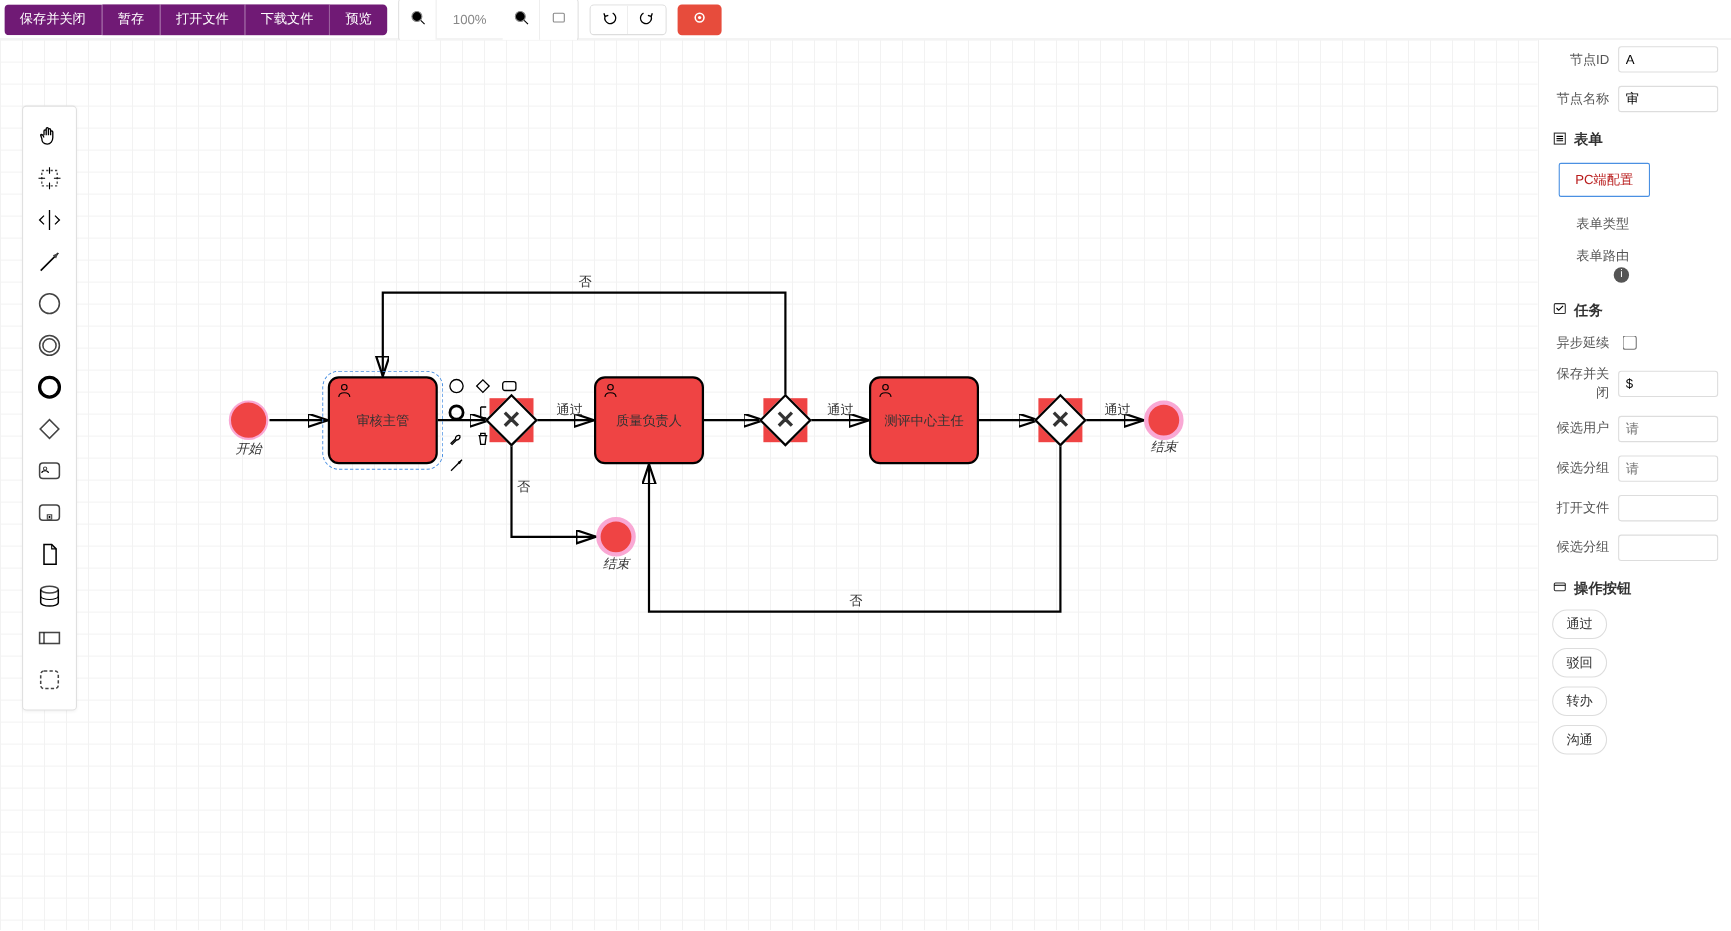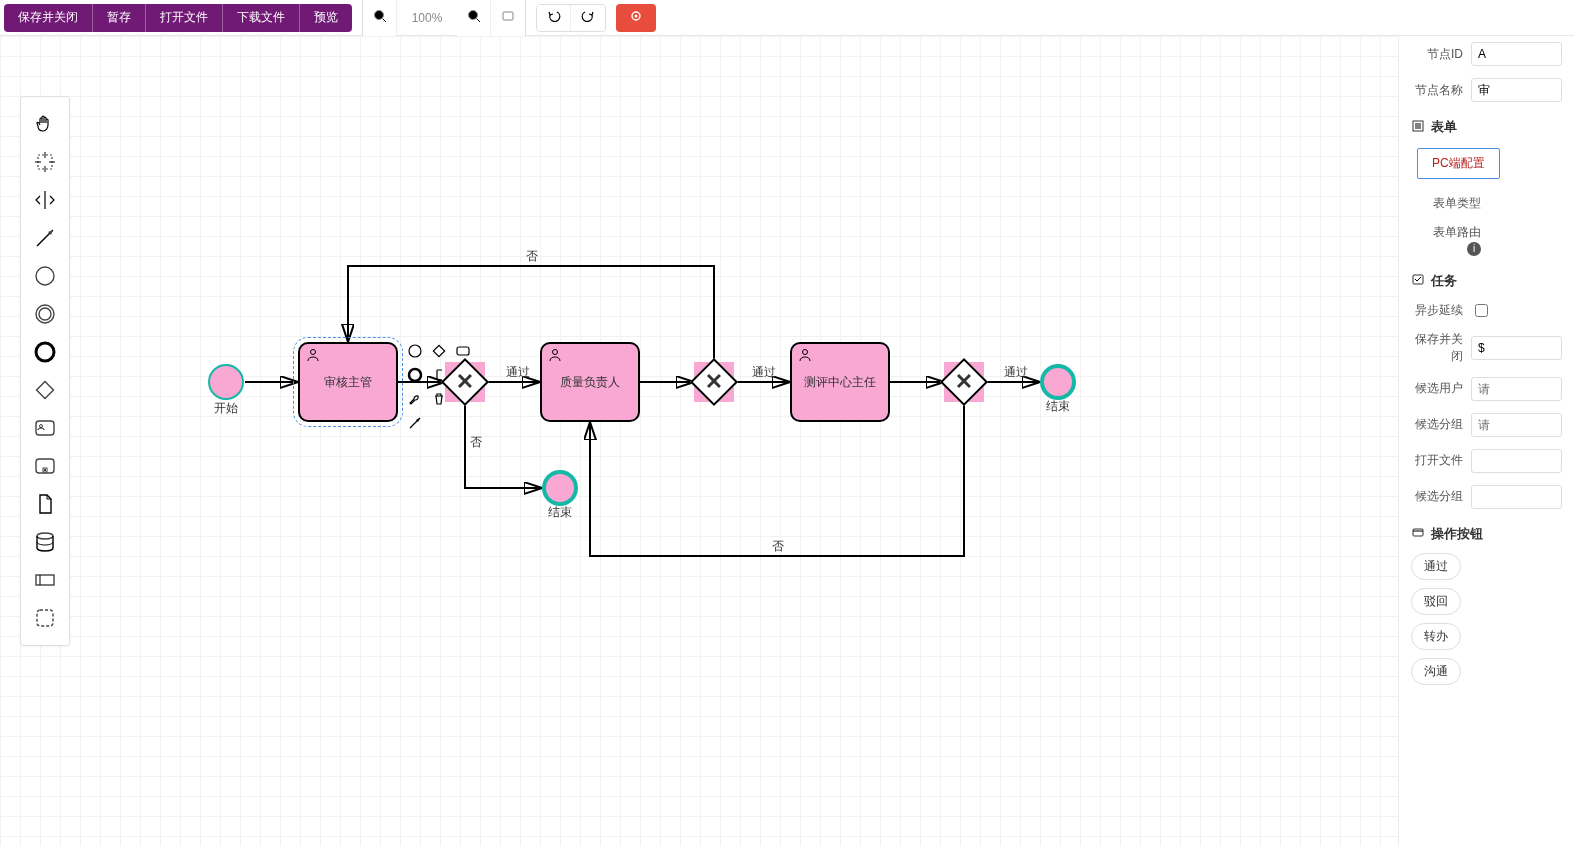--- a/index.html
+++ b/index.html
@@ -28,22 +28,22 @@
 .palette { width: 50px; margin: 60px 0 0 20px; background: #fff; border: 1px solid #e0e0e0; border-radius: 4px; display: flex; flex-direction: column; align-items: center; padding: 8px 0; box-shadow: 0 1px 3px rgba(0,0,0,0.05); position: absolute; z-index: 10; }
 .palette-item { width: 34px; height: 38px; display: flex; align-items: center; justify-content: center; cursor: pointer; color: #444; }
 .palette-item svg { width: 24px; height: 24px; }
 
 
 .canvas-wrap { flex: 1; position: relative; background: #fff; overflow: hidden; }
 .grid-bg { position: absolute; inset: 0; background-image: linear-gradient(#f2f2f2 1px, transparent 1px), linear-gradient(90deg, #f2f2f2 1px, transparent 1px); background-size: 20px 20px; }
 .diagram { position: absolute; inset: 0; }
 
 
-.bpmn-node { position: absolute; background: #f9a8d4; }
-.start-event, .end-event { width: 36px; height: 36px; border: 2px solid #14b8a6; border-radius: 50%; }
+.bpmn-node { position: absolute; background: #ef4444; }
+.start-event, .end-event { width: 36px; height: 36px; border: 2px solid #f9a8d4; border-radius: 50%; font-style: italic; }
 .end-event { border-width: 4px; }
 .user-task { width: 100px; height: 80px; border: 2px solid #000; border-radius: 10px; display: flex; align-items: center; justify-content: center; font-size: 12px; }
 .user-task.selected { outline: 1px dashed #4a90e2; outline-offset: 4px; }
 .user-task-icon { position: absolute; top: 4px; left: 6px; }
 .gateway { width: 40px; height: 40px; display: flex; align-items: center; justify-content: center; }
 .gateway-shape { width: 34px; height: 34px; border: 2px solid #000; transform: rotate(45deg); background: #fff; }
 .gateway-x { position: absolute; font-size: 22px; font-weight: bold; }
 .node-label { position: absolute; top: 100%; left: 50%; transform: translateX(-50%); margin-top: 2px; font-size: 12px; white-space: nowrap; }
 .edge-label { position: absolute; font-size: 12px; background: transparent; padding: 0 2px; }
 

